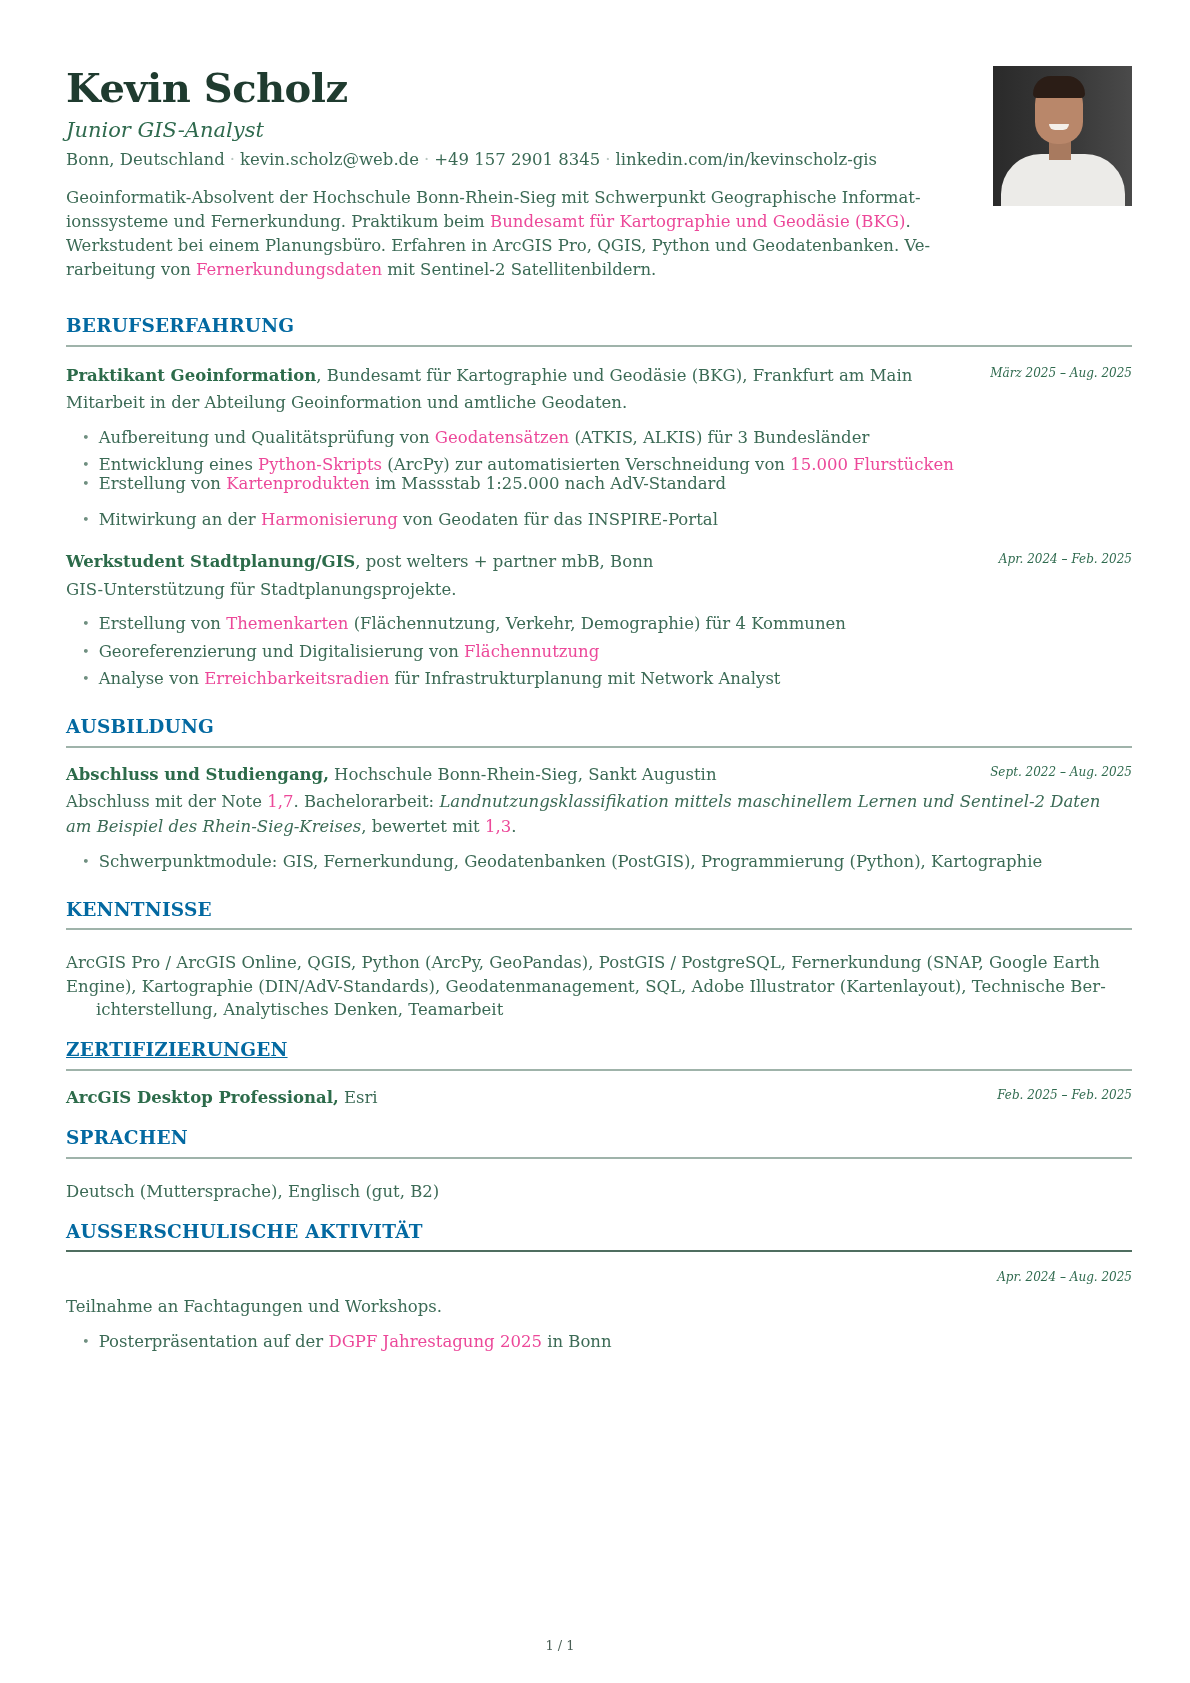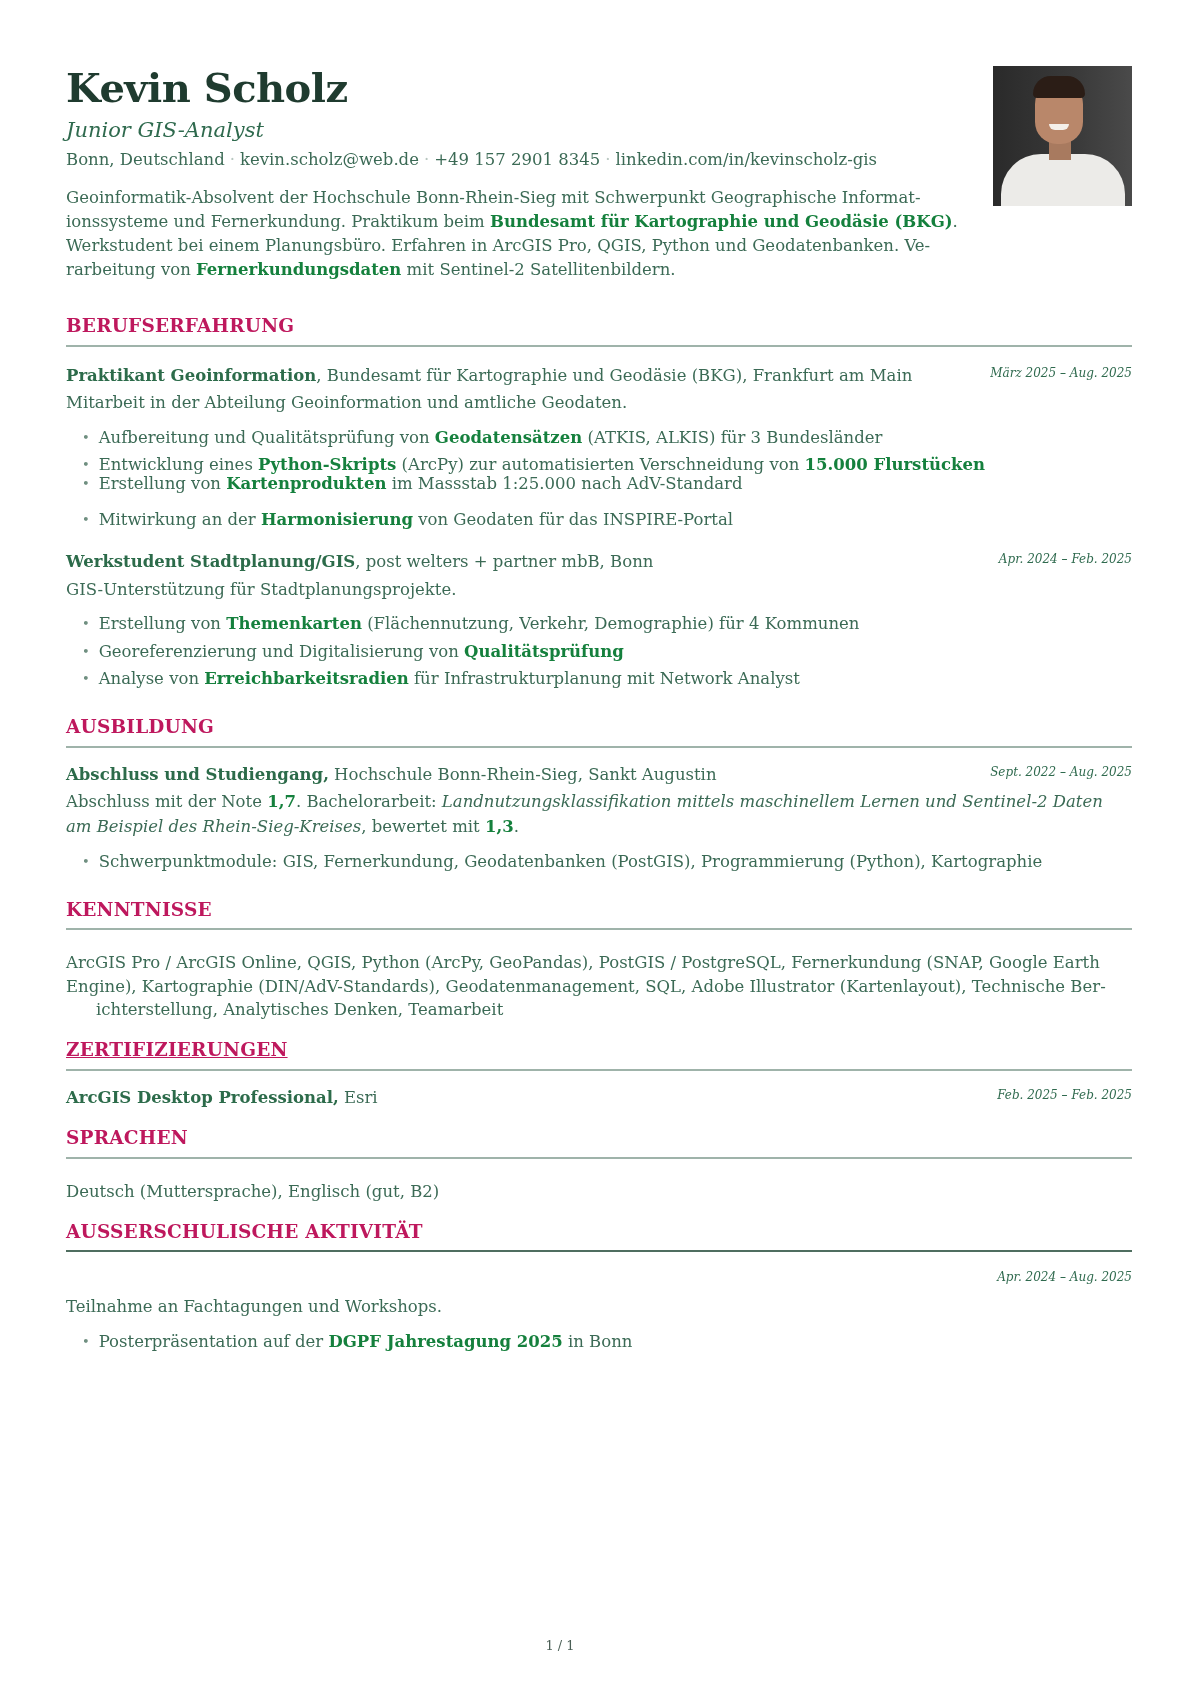--- a/index.html
+++ b/index.html
@@ -24,21 +24,21 @@
   }
   .contact {
     position: absolute; left: 66px; top: 150px;
     font-size: 16.5px; color: #3b6a55; white-space: nowrap;
   }
   .contact .sep { color: #b7c6bf; margin: 0 5px; }
   .summary {
     position: absolute; left: 66px; top: 186px; width: 900px;
     font-size: 16.5px; line-height: 24px; color: #3b6a55;
   }
-  b, .b { font-weight: bold; color: #15803d; }
+  b, .b { font-weight: normal; color: #ec4899; }
   .photo {
     position: absolute; left: 993px; top: 66px; width: 139px; height: 140px;
     background: linear-gradient(90deg, #2a2a2a 0%, #3a3a3a 60%, #4a4a4a 100%);
     overflow: hidden;
   }
   .photo .head {
     position: absolute; left: 42px; top: 14px; width: 48px; height: 64px;
     border-radius: 24px 24px 22px 22px; background: #b9876a;
   }
   .photo .hair {
@@ -55,21 +55,21 @@
   }
   .photo .shirt {
     position: absolute; left: 8px; top: 88px; width: 124px; height: 70px;
     border-radius: 40px 40px 0 0; background: #ecebe8;
   }
 
   
   .sec { position: absolute; left: 66px; width: 1066px; }
   .sec-title {
     position: absolute; left: 0; font-weight: bold; font-size: 18.5px;
-    color: #be185d; letter-spacing: 0.2px; white-space: nowrap;
+    color: #0369a1; letter-spacing: 0.2px; white-space: nowrap;
   }
   .rule { position: absolute; left: 0; width: 1066px; height: 2px; background: #9fb3aa; }
   .row { position: absolute; left: 0; width: 1066px; font-size: 16.5px; white-space: nowrap; }
   .row .title { font-weight: bold; color: #2c6b4a; }
   .date {
     position: absolute; right: 0; top: 0; font-style: italic; font-size: 12px; color: #2f6a4e;
   }
   .desc { position: absolute; left: 0; font-size: 16.5px; white-space: nowrap; }
   .bullet { position: absolute; left: 16px; font-size: 16.5px; white-space: nowrap; }
   .bullet::before { content: "•"; color: #6f8f80; margin-right: 9px; font-size: 13px; position: relative; top: -1px; }
@@ -107,21 +107,21 @@
   <div class="bullet" style="top:455px;"><span>Entwicklung eines </span><b>Python-Skripts</b><span> (ArcPy) zur automatisierten Verschneidung von </span><b>15.000 Flurstücken</b></div>
   <div class="bullet" style="top:474px;"><span>Erstellung von </span><b>Kartenprodukten</b><span> im Massstab 1:25.000 nach AdV-Standard</span></div>
   <div class="bullet" style="top:510px;"><span>Mitwirkung an der </span><b>Harmonisierung</b><span> von Geodaten für das INSPIRE-Portal</span></div>
 
   <div class="row" style="top:552px;">
     <span class="title">Werkstudent Stadtplanung/GIS</span><span>, post welters + partner mbB, Bonn</span>
     <span class="date">Apr. 2024 – Feb. 2025</span>
   </div>
   <div class="desc" style="top:580px;">GIS-Unterstützung für Stadtplanungsprojekte.</div>
   <div class="bullet" style="top:614px;"><span>Erstellung von </span><b>Themenkarten</b><span> (Flächennutzung, Verkehr, Demographie) für 4 Kommunen</span></div>
-  <div class="bullet" style="top:642px;"><span>Georeferenzierung und Digitalisierung von </span><b>Qualitätsprüfung</b><span></span></div>
+  <div class="bullet" style="top:642px;"><span>Georeferenzierung und Digitalisierung von </span><b>Flächennutzung</b><span></span></div>
   <div class="bullet" style="top:669px;"><span>Analyse von </span><b>Erreichbarkeitsradien</b><span> für Infrastrukturplanung mit Network Analyst</span></div>
 </div>
 
 <div class="sec" style="top:0;">
   <div class="sec-title" style="top:716px;">AUSBILDUNG</div>
   <div class="rule" style="top:746px;"></div>
   <div class="row" style="top:765px;">
     <span class="title">Abschluss und Studiengang,</span><span> Hochschule Bonn-Rhein-Sieg, Sankt Augustin</span>
     <span class="date">Sept. 2022 – Aug. 2025</span>
   </div>

